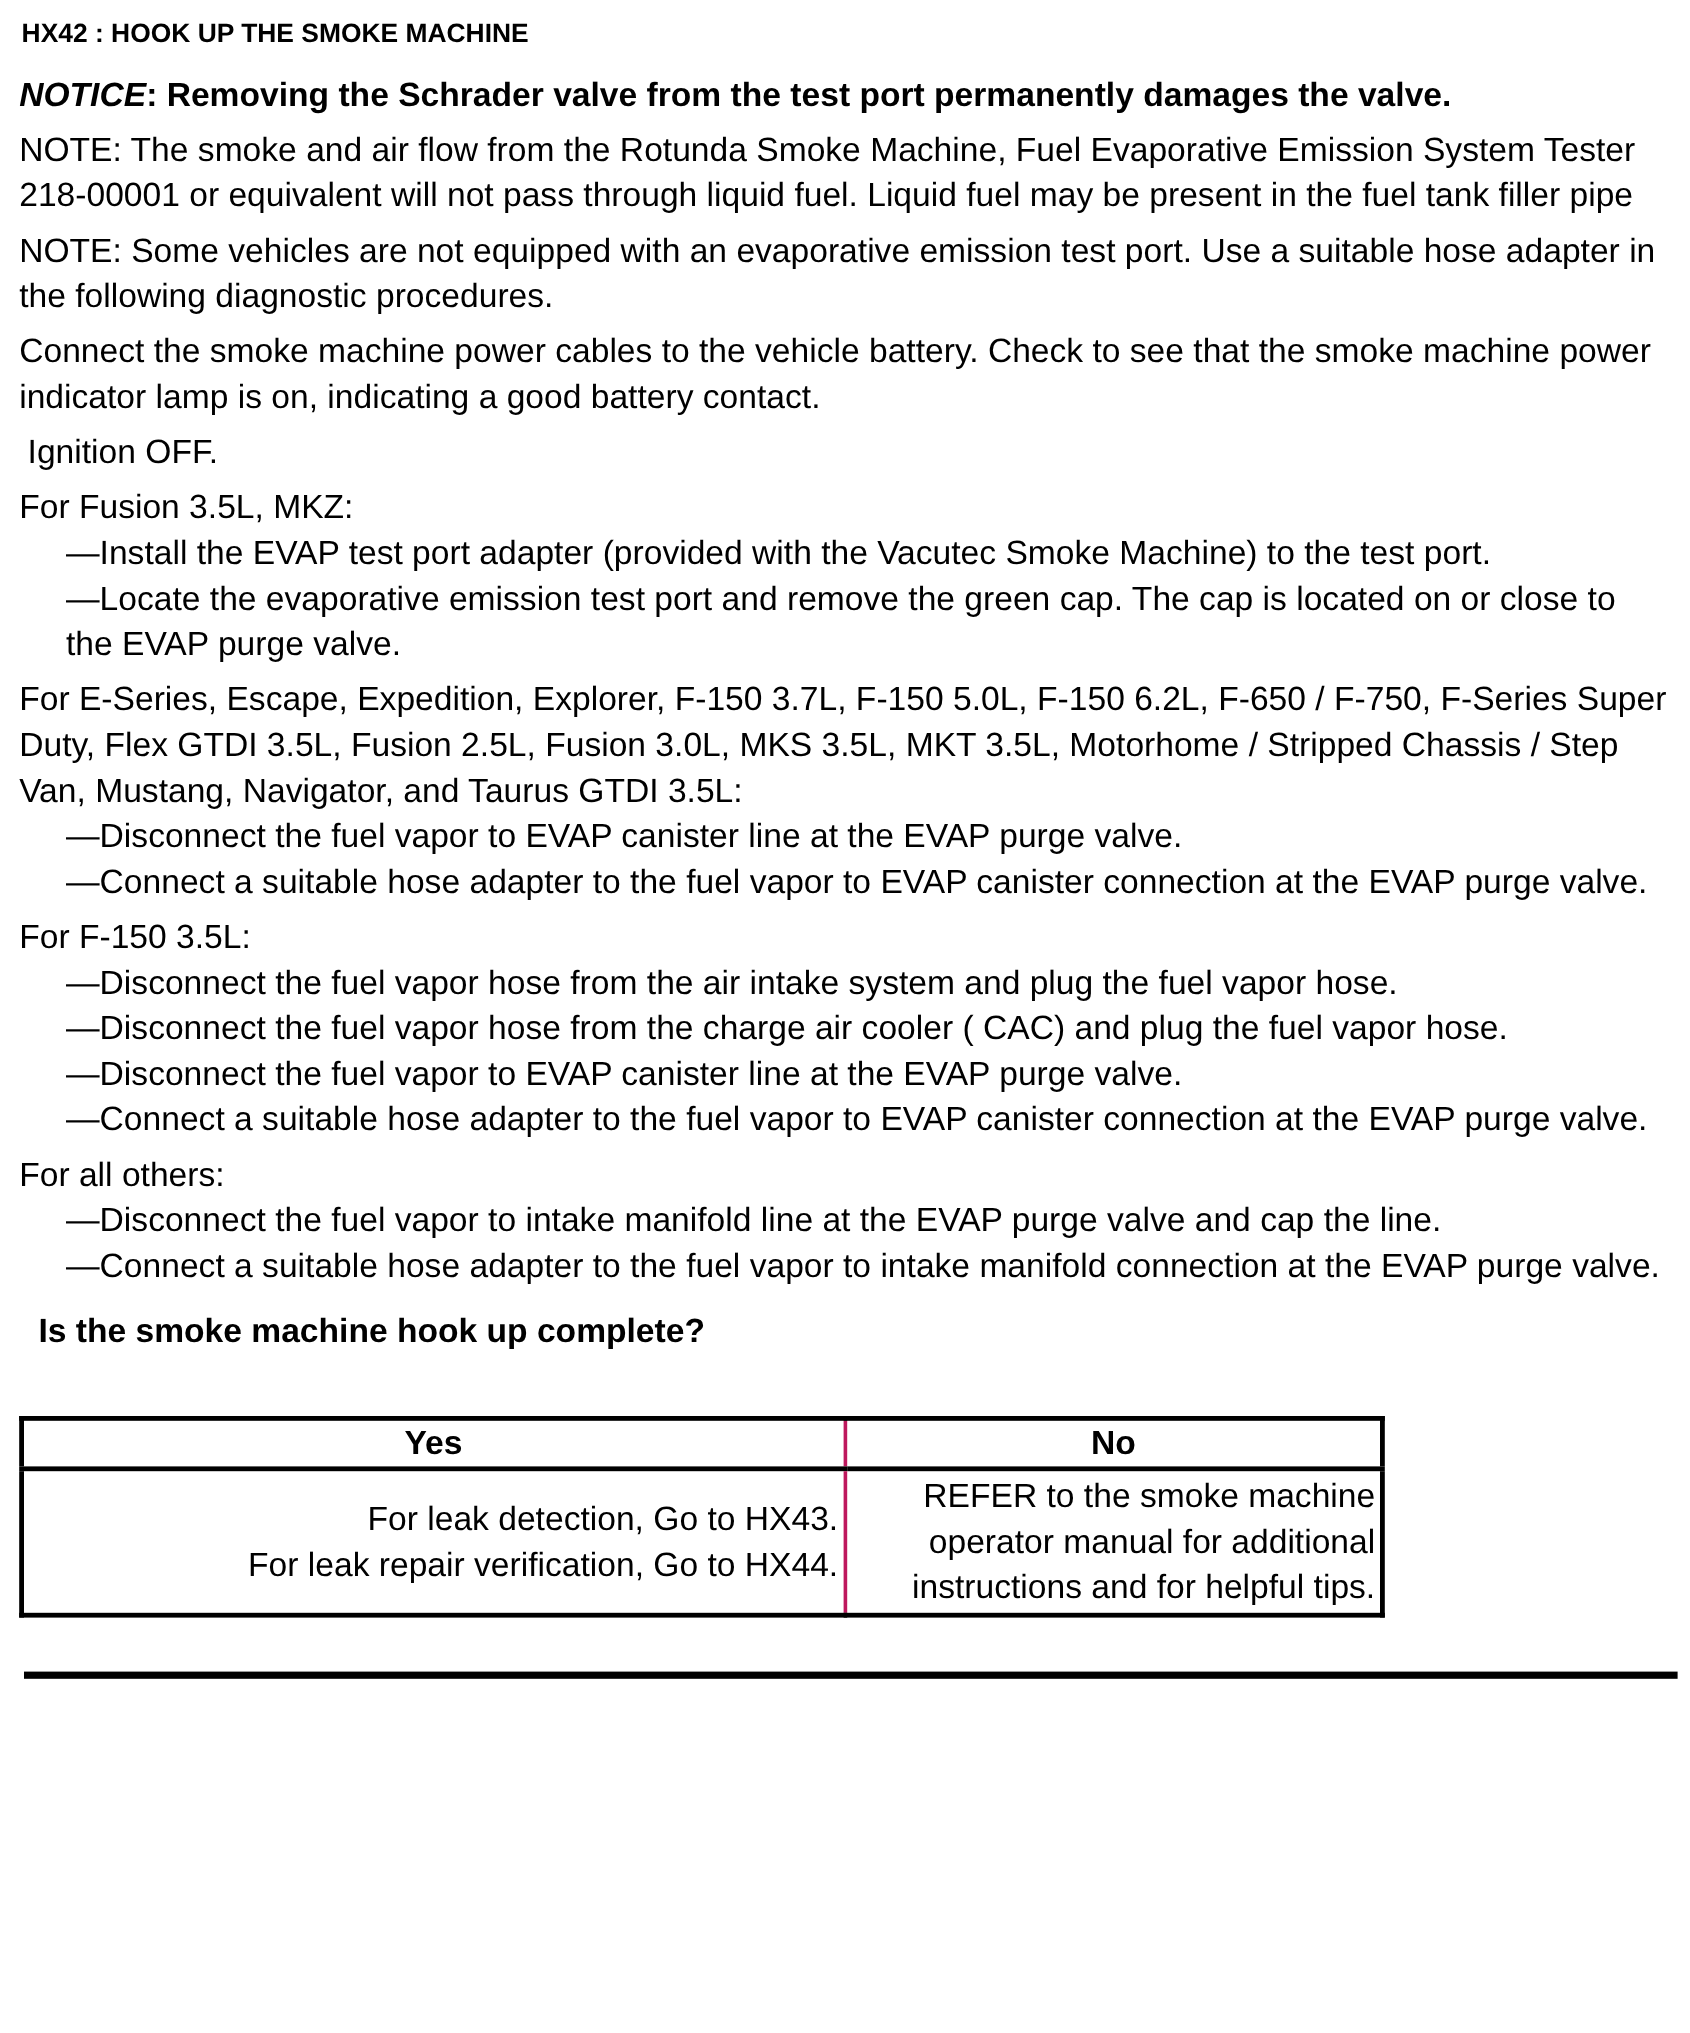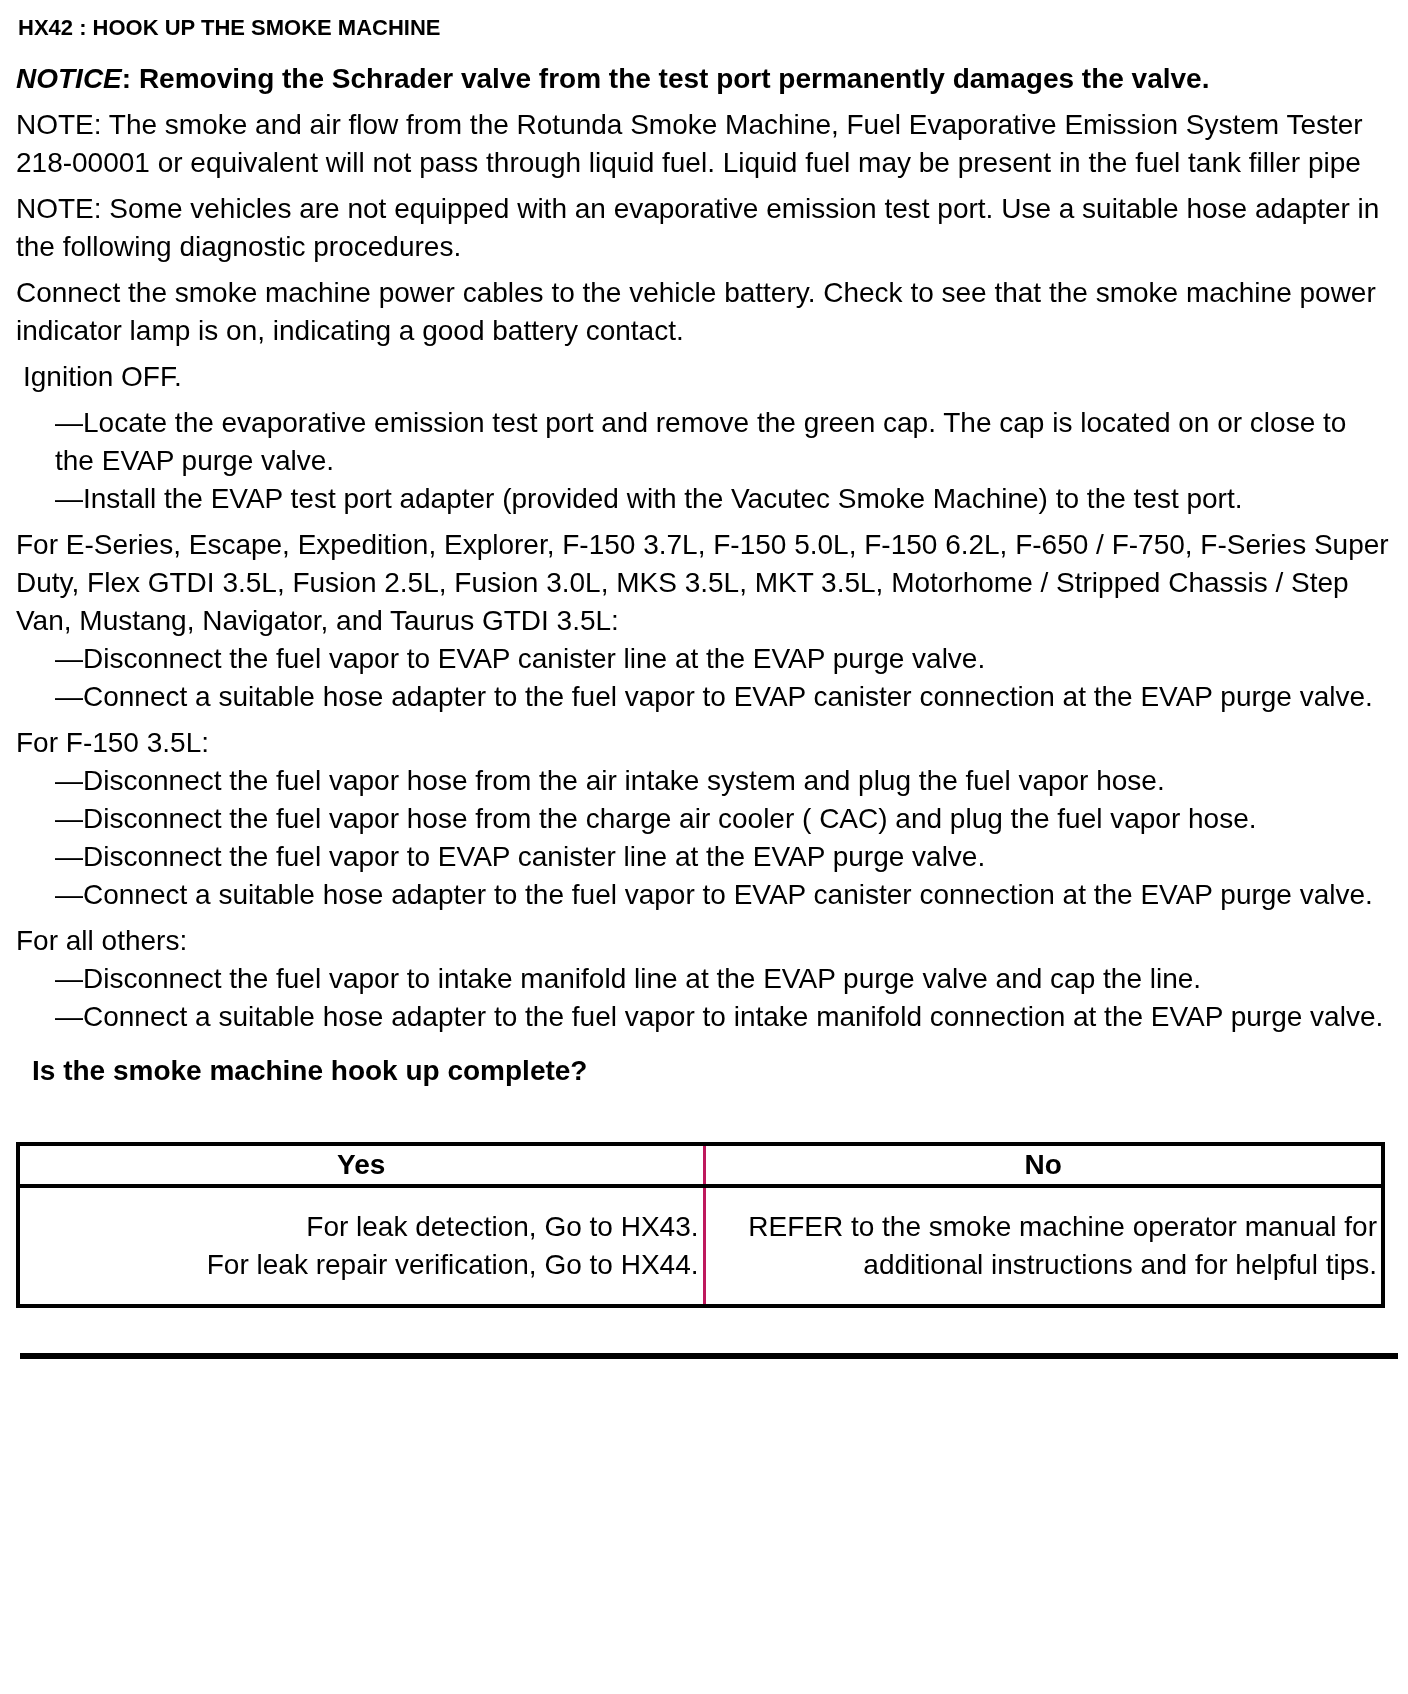--- a/index.html
+++ b/index.html
@@ -44,21 +44,21 @@
   .group .item {
     padding-left: 39px;
   }
   .question {
     font-weight: bold;
     margin: 16px;
   }
   table.decision {
     border-collapse: collapse;
     border: 4px solid #000000;
-    width: 1369px;
+    width: 1138px;
     margin: 52px 0 0 0;
     table-layout: fixed;
     font-size: 28px;
     line-height: 38px;
   }
   table.decision th {
     font-weight: bold;
     text-align: center;
     vertical-align: middle;
     height: 36px;
@@ -94,22 +94,23 @@
 
   <p class="para">NOTE: The smoke and air flow from the Rotunda Smoke Machine, Fuel Evaporative Emission System Tester 218-00001 or equivalent will not pass through liquid fuel. Liquid fuel may be present in the fuel tank filler pipe</p>
 
   <p class="para">NOTE: Some vehicles are not equipped with an evaporative emission test port. Use a suitable hose adapter in the following diagnostic procedures.</p>
 
   <p class="para">Connect the smoke machine power cables to the vehicle battery. Check to see that the smoke machine power indicator lamp is on, indicating a good battery contact.</p>
 
   <p class="para ignition">Ignition OFF.</p>
 
   <div class="group">
+    <div class="intro">For Fusion 3.5L, MKZ:</div>
+    <div class="item">—Install the EVAP test port adapter (provided with the Vacutec Smoke Machine) to the test port.</div>
     <div class="item">—Locate the evaporative emission test port and remove the green cap. The cap is located on or close to the EVAP purge valve.</div>
-    <div class="item">—Install the EVAP test port adapter (provided with the Vacutec Smoke Machine) to the test port.</div>
   </div>
 
   <div class="group">
     <div class="intro">For E-Series, Escape, Expedition, Explorer, F-150 3.7L, F-150 5.0L, F-150 6.2L, F-650 / F-750, F-Series Super Duty, Flex GTDI 3.5L, Fusion 2.5L, Fusion 3.0L, MKS 3.5L, MKT 3.5L, Motorhome / Stripped Chassis / Step Van, Mustang, Navigator, and Taurus GTDI 3.5L:</div>
     <div class="item">—Disconnect the fuel vapor to EVAP canister line at the EVAP purge valve.</div>
     <div class="item">—Connect a suitable hose adapter to the fuel vapor to EVAP canister connection at the EVAP purge valve.</div>
   </div>
 
   <div class="group">
     <div class="intro">For F-150 3.5L:</div>

